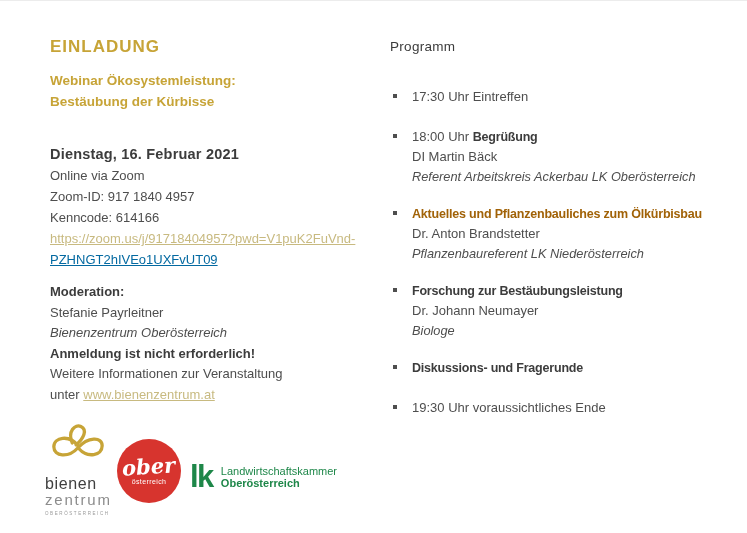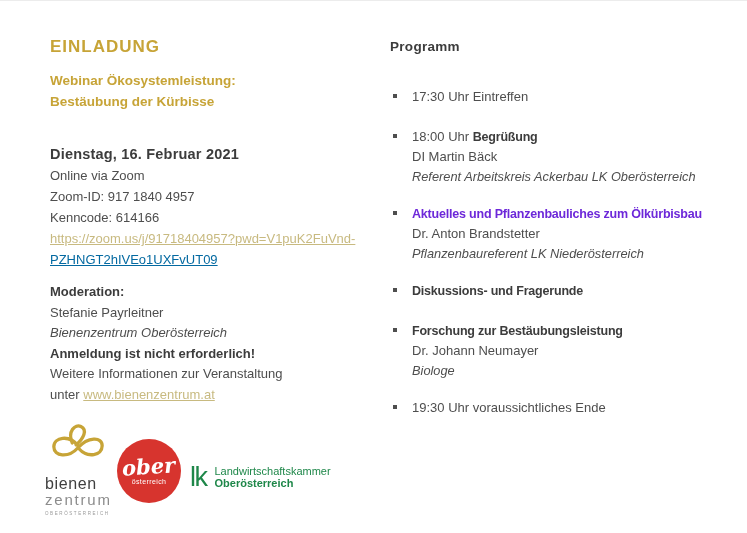--- a/index.html
+++ b/index.html
@@ -17,42 +17,42 @@
   .subtitle{font-size:13.5px;font-weight:bold;line-height:21px;margin:0 0 32px 0;}
   .details{font-size:13px;line-height:21px;}
   .details .date{font-size:14.5px;font-weight:bold;letter-spacing:.2px;}
   a.doc-link{text-decoration:underline;white-space:nowrap;cursor:pointer;}
   .moderation{margin-top:12px;font-size:13px;line-height:20.5px;}
   .bold-line{font-weight:bold;}
   .italic-line{font-style:italic;}
   .registration{font-size:13px;line-height:20.5px;}
   
   .right-col{position:absolute;left:390px;top:38px;width:352px;font-size:13px;}
-  .prog-heading{font-size:13.5px;font-weight:bold;letter-spacing:.3px;margin:0 0 33px 0;}
+  .prog-heading{font-size:13.5px;font-weight:normal;letter-spacing:.3px;margin:0 0 33px 0;}
   .prog-item{position:relative;padding-left:22px;line-height:20px;margin-bottom:16px;}
   .prog-item .line1{white-space:nowrap;}
   .prog-item b{letter-spacing:-.2px;font-size:12.5px;}
   .bullet{position:absolute;left:3px;top:7px;width:4px;height:4px;background:#4e4e4e;}
   .speaker{white-space:nowrap;}
   .role{font-style:italic;white-space:nowrap;font-size:12.8px;}
   .gap-lg{margin-bottom:17px;}
   .gap-xl{margin-bottom:20px;}
   
   .logo-bz{position:absolute;left:45px;top:420px;width:110px;}
   .logo-bz svg{display:block;margin-left:4px;}
   .bz-line1{font-size:16px;font-weight:normal;letter-spacing:.6px;margin-top:14px;}
   .bz-line2{font-size:15px;color:#8c8c8c;letter-spacing:1.8px;margin-top:-2px;}
   .bz-line3{font-size:4.5px;color:#9a9a9a;letter-spacing:1.6px;margin-top:3px;}
   .logo-ooe{position:absolute;left:117px;top:438px;width:64px;height:64px;border-radius:50%;
     display:flex;flex-direction:column;align-items:center;justify-content:center;}
   .ooe-script{font-family:"DejaVu Serif", serif;font-style:italic;font-weight:bold;
     color:#ffffff;font-size:21px;line-height:20px;transform:rotate(-4deg);}
   .ooe-sub{color:#ffffff;font-size:7px;letter-spacing:.4px;margin-top:1px;}
   .logo-lk{position:absolute;left:190px;top:461px;display:flex;align-items:flex-start;}
-  .lk-mark{font-size:27px;font-weight:normal;letter-spacing:-1.5px;line-height:30px;}
+  .lk-mark{font-size:31px;font-weight:bold;letter-spacing:-1.5px;line-height:30px;}
   .lk-text{margin-left:8px;margin-top:3px;line-height:12px;}
   .lk-text .l1{font-size:11px;}
   .lk-text .l2{font-size:11px;font-weight:bold;}
 </style>
 </head>
 <body>
 
 <div class="left-col">
   <h1 class="title" style="color:#c7a437">EINLADUNG</h1>
   <div class="subtitle" style="color:#c7a437">
@@ -96,35 +96,35 @@
 
   <div class="prog-item gap-lg">
     <span class="bullet"></span>
     <div class="line1"><span>18:00 Uhr </span><b style="color:#3c3c3c">Begrüßung</b></div>
     <div class="speaker">DI Martin Bäck</div>
     <div class="role">Referent Arbeitskreis Ackerbau LK Oberösterreich</div>
   </div>
 
   <div class="prog-item gap-lg">
     <span class="bullet"></span>
-    <div class="line1"><b style="color:#6d28d9">Aktuelles und Pflanzenbauliches zum Ölkürbisbau</b></div>
+    <div class="line1"><b style="color:#a16207">Aktuelles und Pflanzenbauliches zum Ölkürbisbau</b></div>
     <div class="speaker">Dr. Anton Brandstetter</div>
     <div class="role">Pflanzenbaureferent LK Niederösterreich</div>
-  </div>
-
-  <div class="prog-item gap-xl">
-    <span class="bullet"></span>
-    <div class="line1"><b style="color:#3c3c3c">Diskussions- und Fragerunde</b></div>
   </div>
 
   <div class="prog-item gap-lg">
     <span class="bullet"></span>
     <div class="line1"><b style="color:#3c3c3c">Forschung zur Bestäubungsleistung</b></div>
     <div class="speaker">Dr. Johann Neumayer</div>
     <div class="role">Biologe</div>
+  </div>
+
+  <div class="prog-item gap-xl">
+    <span class="bullet"></span>
+    <div class="line1"><b style="color:#3c3c3c">Diskussions- und Fragerunde</b></div>
   </div>
 
   <div class="prog-item">
     <span class="bullet"></span>
     <span class="line1">19:30 Uhr voraussichtliches Ende</span>
   </div>
 </div>
 
 <div class="logo-bz">
   <svg width="58" height="40" viewBox="0 0 60 40">

